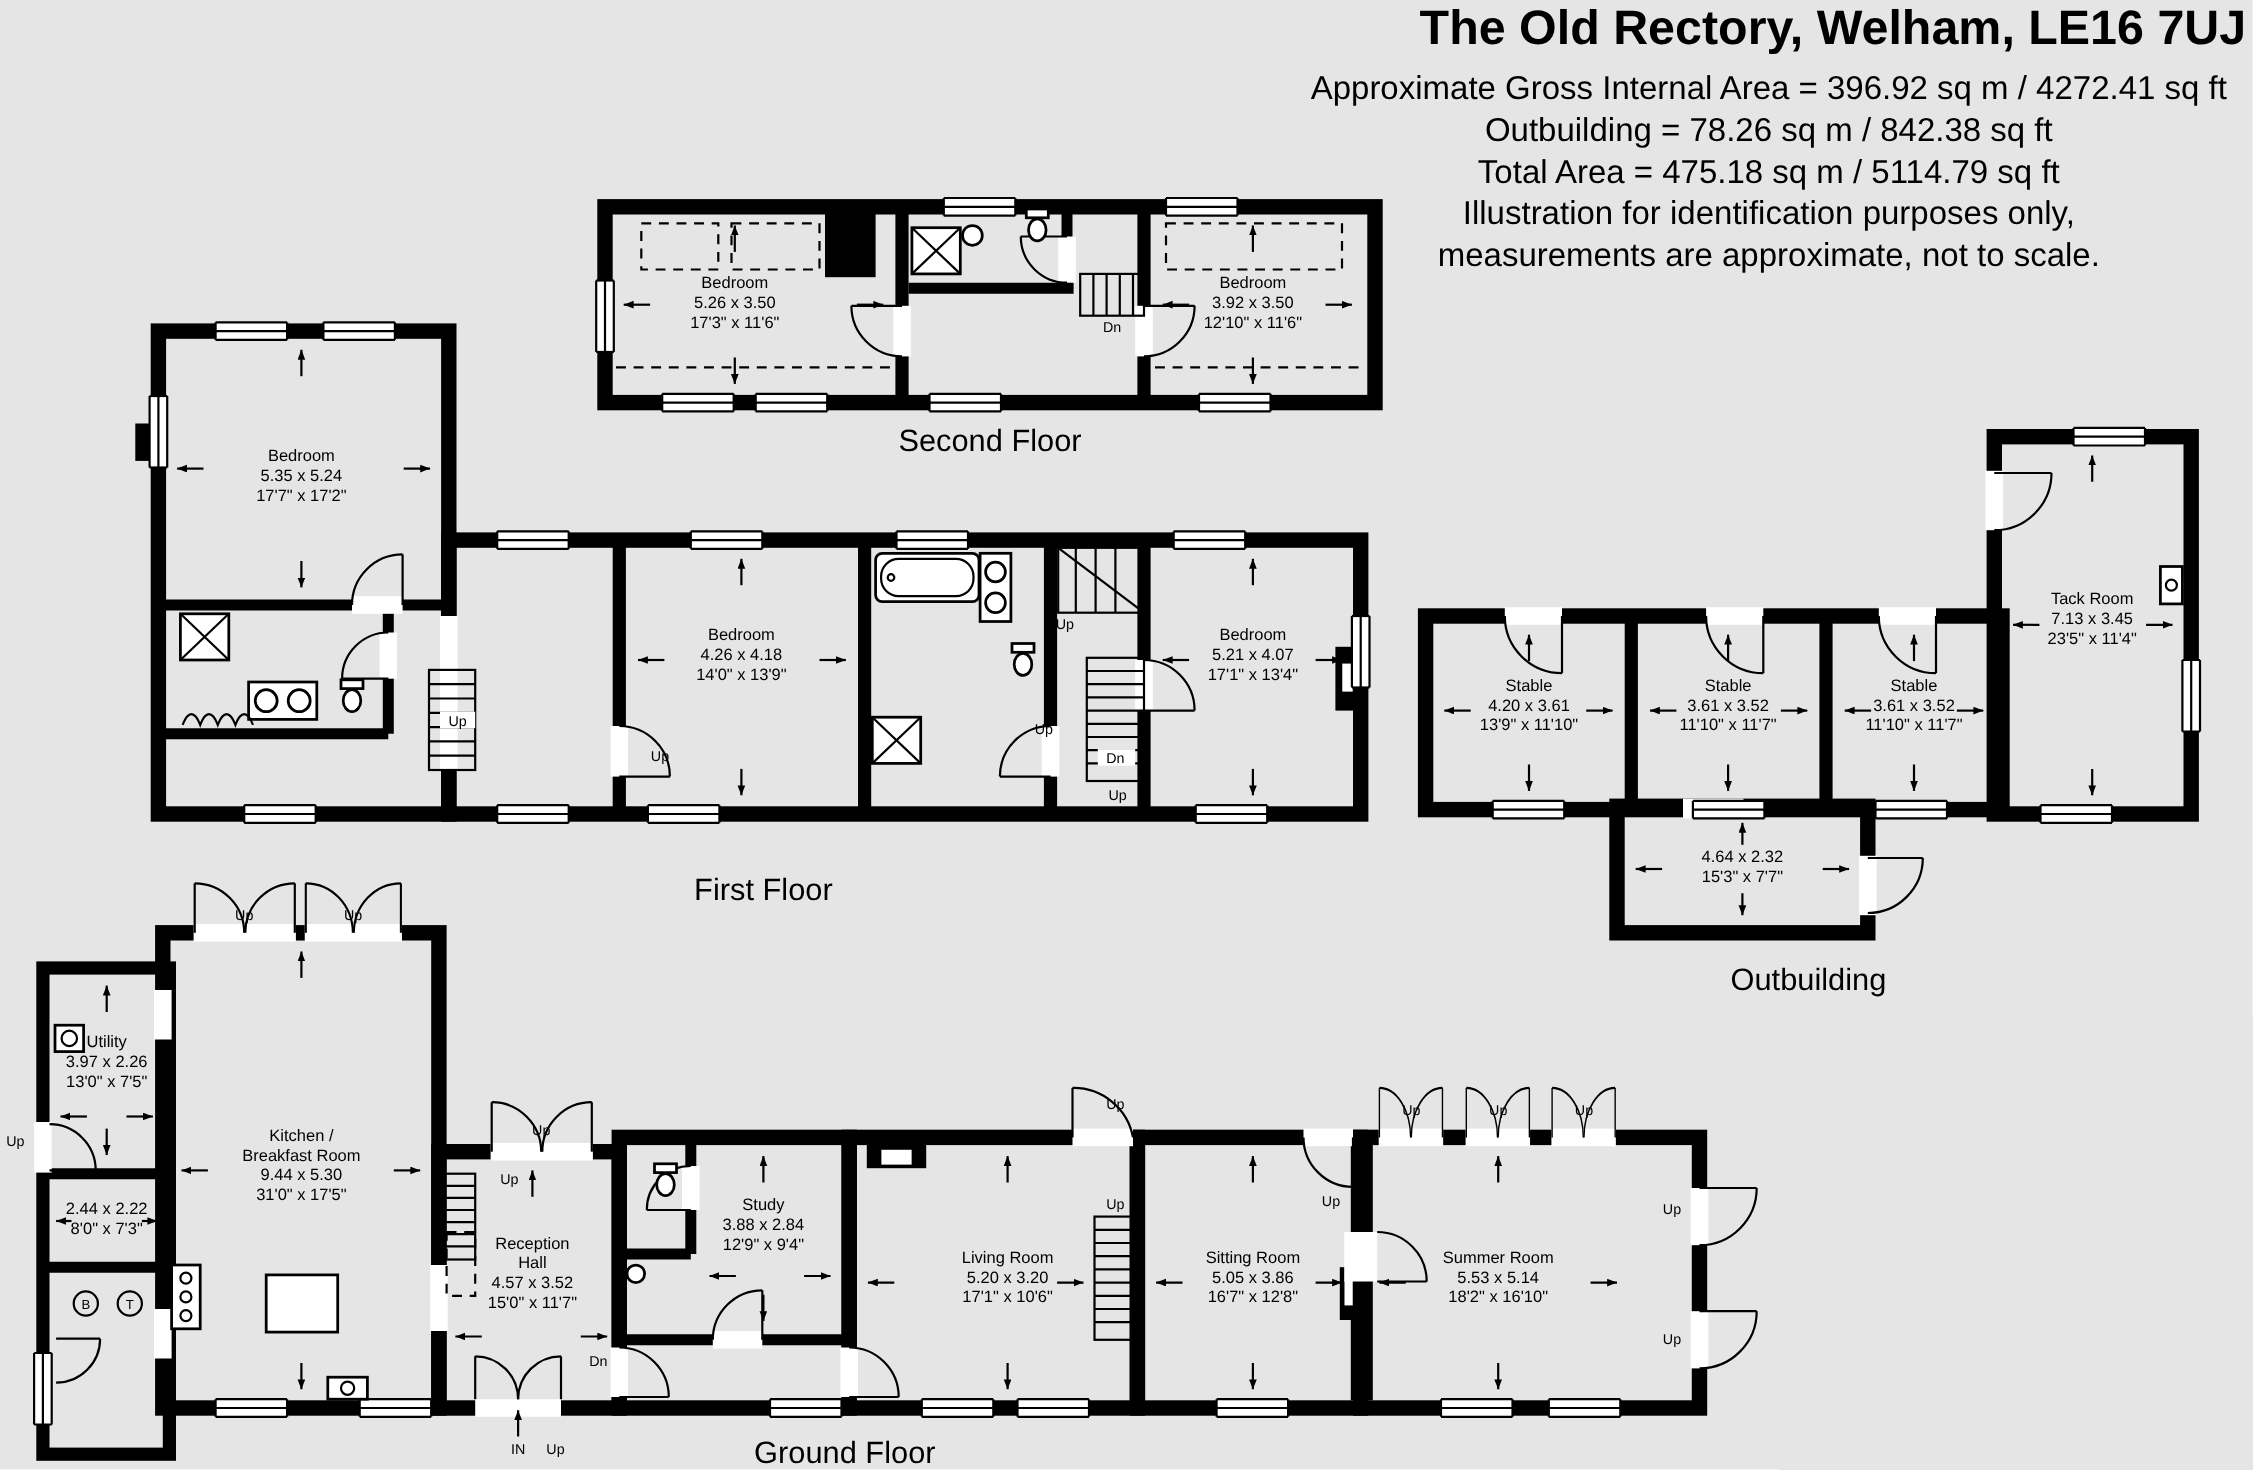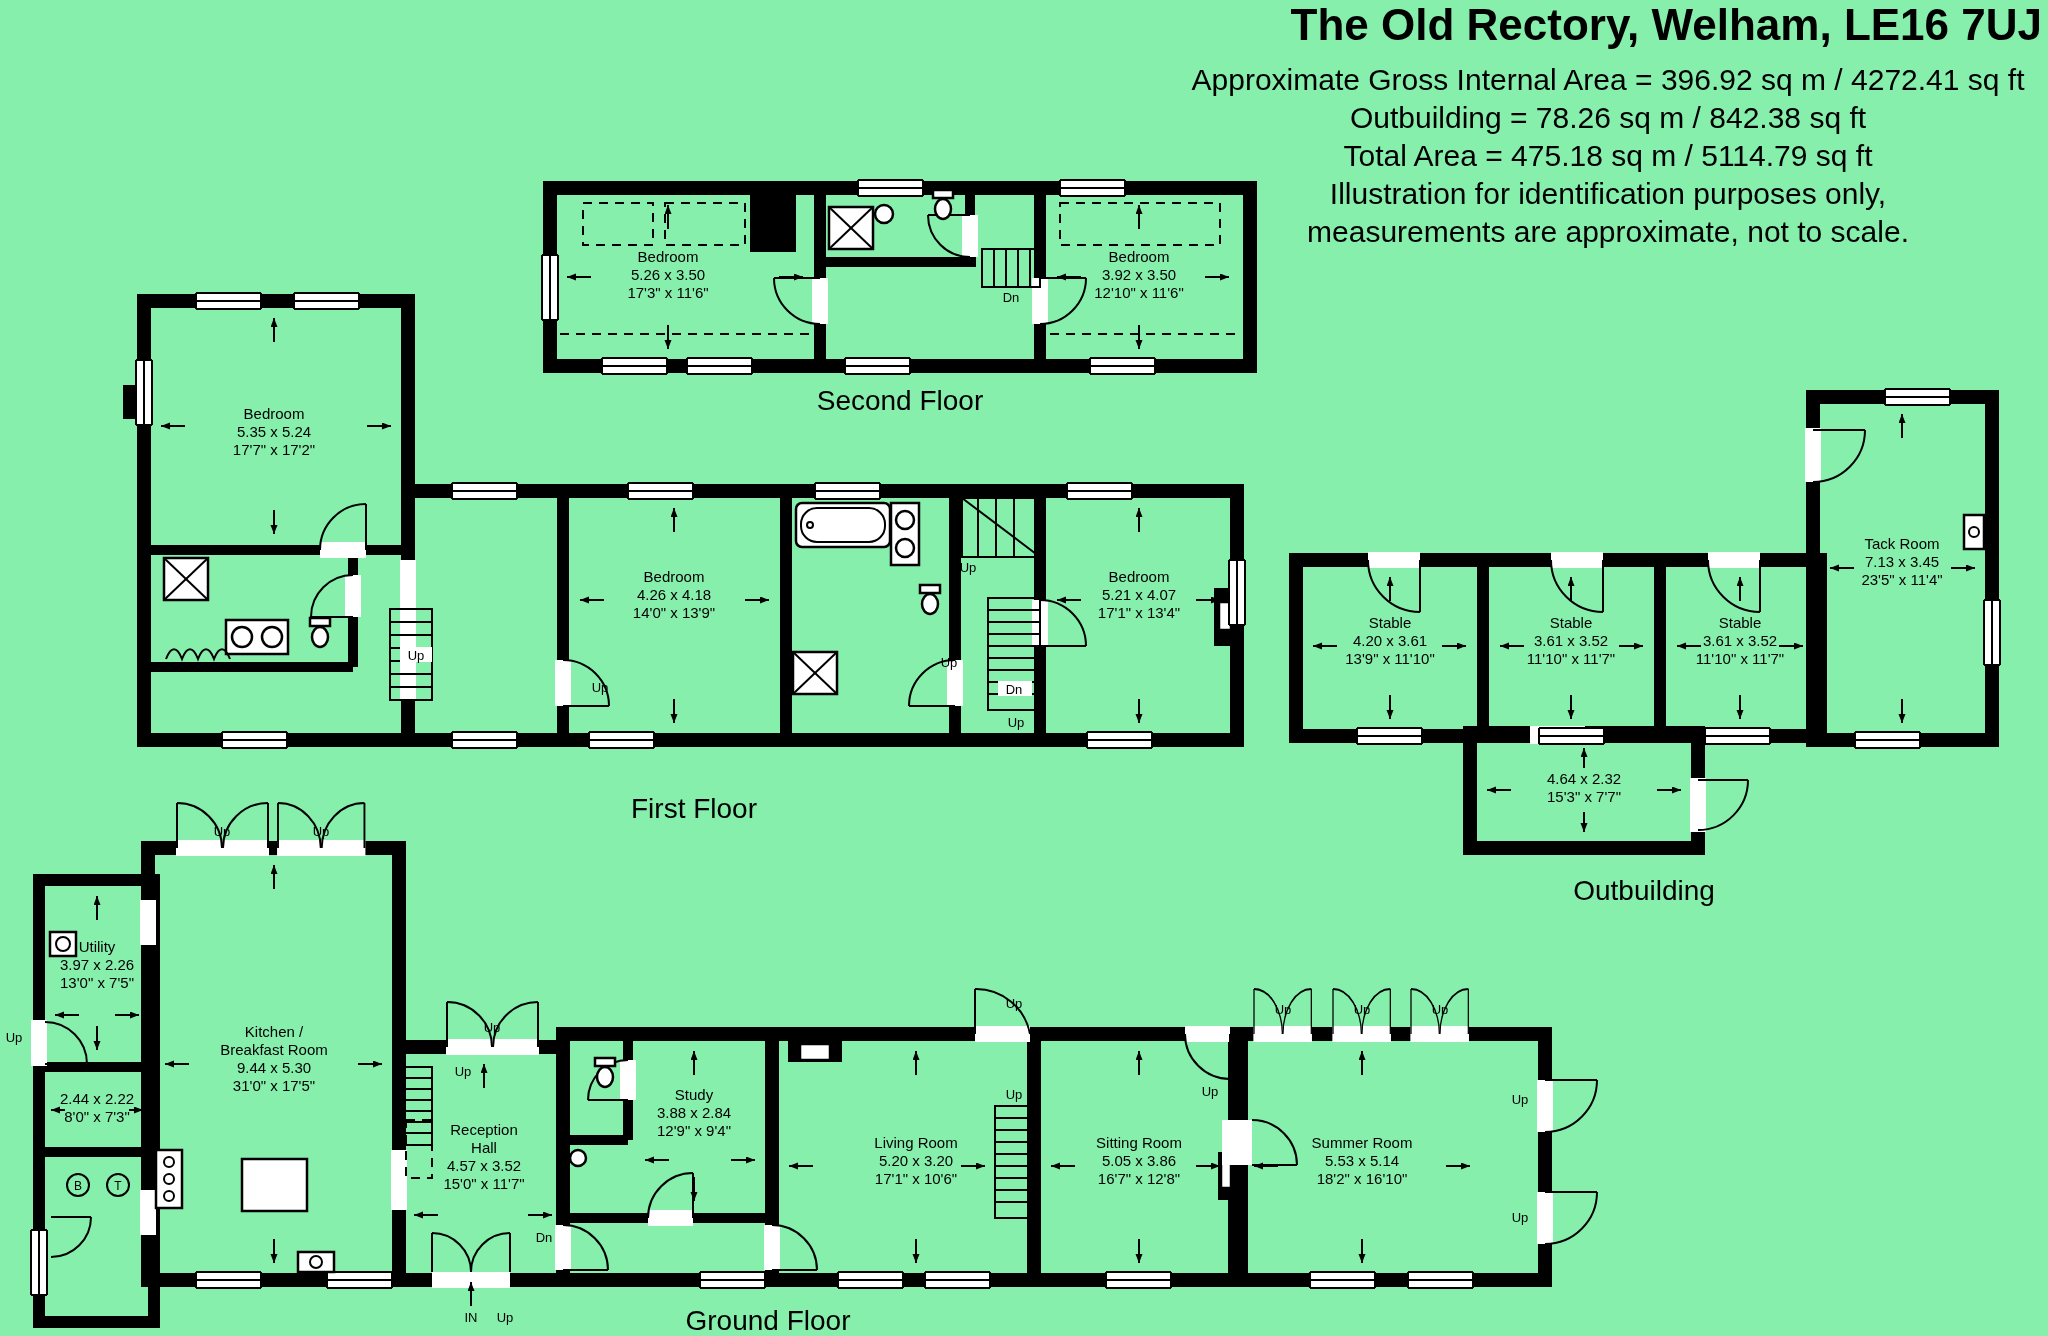--- a/index.html
+++ b/index.html
@@ -1,16 +1,16 @@
 <!DOCTYPE html>
 <html><head>
 <meta charset="utf-8">
 <style>
 html,body{margin:0;padding:0;background:#fff}
-.stage{position:relative;width:2048px;height:1336px;background:#86efac;font-family:"Liberation Sans",sans-serif;overflow:hidden}
+.stage{position:relative;width:2048px;height:1336px;background:#e5e5e5;font-family:"Liberation Sans",sans-serif;overflow:hidden}
 .stage svg{position:absolute;left:0;top:0}
 svg text{fill:#000;font-family:"Liberation Sans",sans-serif}
 .title{font-size:44px;font-weight:bold;text-anchor:end}
 .sub{font-size:30px;text-anchor:middle}
 .fl{font-size:28px;text-anchor:middle}
 .rn{font-size:15px;text-anchor:middle}
 .rd{font-size:15px;text-anchor:middle}
 .an{font-size:13px;text-anchor:middle}
 .sm{font-size:12px;text-anchor:middle}
 .w14{fill:none;stroke:#000;stroke-width:14}

